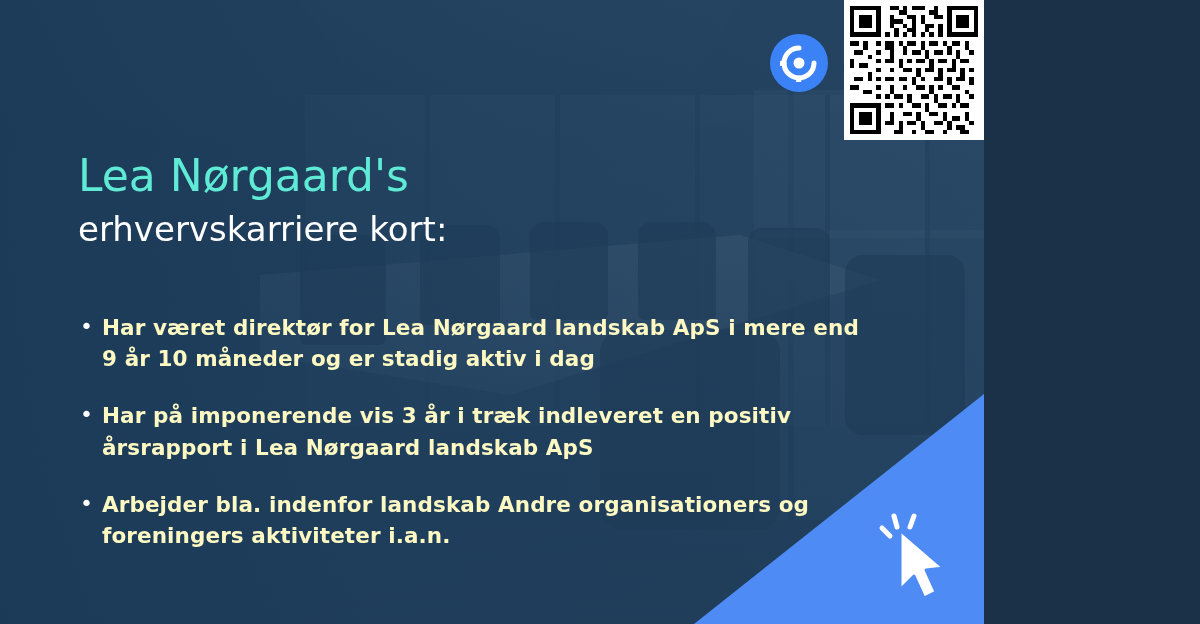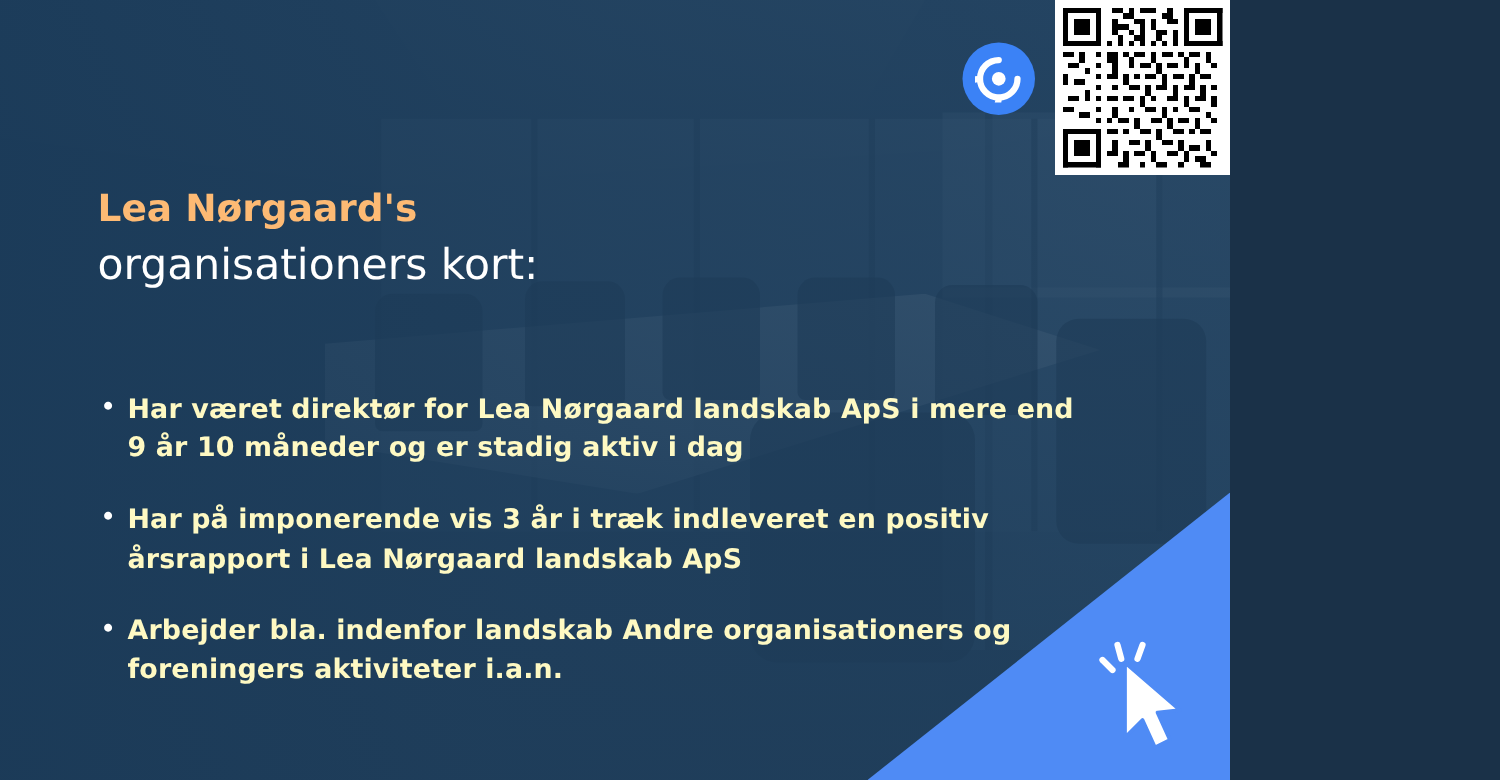--- a/index.html
+++ b/index.html
@@ -158,23 +158,23 @@
   }
   .qr-box svg { display: block; }
 
   
   .headline {
     position: absolute;
     left: 78px; top: 150px;
     width: 820px;
   }
   .headline .l1 {
-    color: #fdba74;
-    font-size: 30px;
-    font-weight: bold;
+    color: #5eead4;
+    font-size: 44px;
+    font-weight: normal;
     line-height: 1.18;
     margin: 0;
   }
   .headline .l2 {
     color: #ffffff;
     font-size: 34px;
     font-weight: normal;
     line-height: 1.25;
     margin: 6px 0 0 0;
   }
@@ -402,21 +402,21 @@
           <rect x="14" y="28" width="1" height="1"></rect>
         <rect x="17" y="28" width="2" height="1"></rect>
           <rect x="21" y="28" width="1" height="1"></rect>
         <rect x="25" y="28" width="2" height="1"></rect>
       </g>
     </svg>
   </div>
 
   <div class="headline">
     <div class="l1">Lea Nørgaard's</div>
-    <div class="l2">organisationers kort:</div>
+    <div class="l2">erhvervskarriere kort:</div>
   </div>
 
   <div class="bullets">
     <div class="bullet">
       <span class="bullet-dot">•</span>
       <span class="bullet-text">Har været direktør for Lea Nørgaard landskab ApS i mere end 9 år 10 måneder og er stadig aktiv i dag</span>
     </div>
     <div class="bullet">
       <span class="bullet-dot">•</span>
       <span class="bullet-text">Har på imponerende vis 3 år i træk indleveret en positiv årsrapport i Lea Nørgaard landskab ApS</span>

